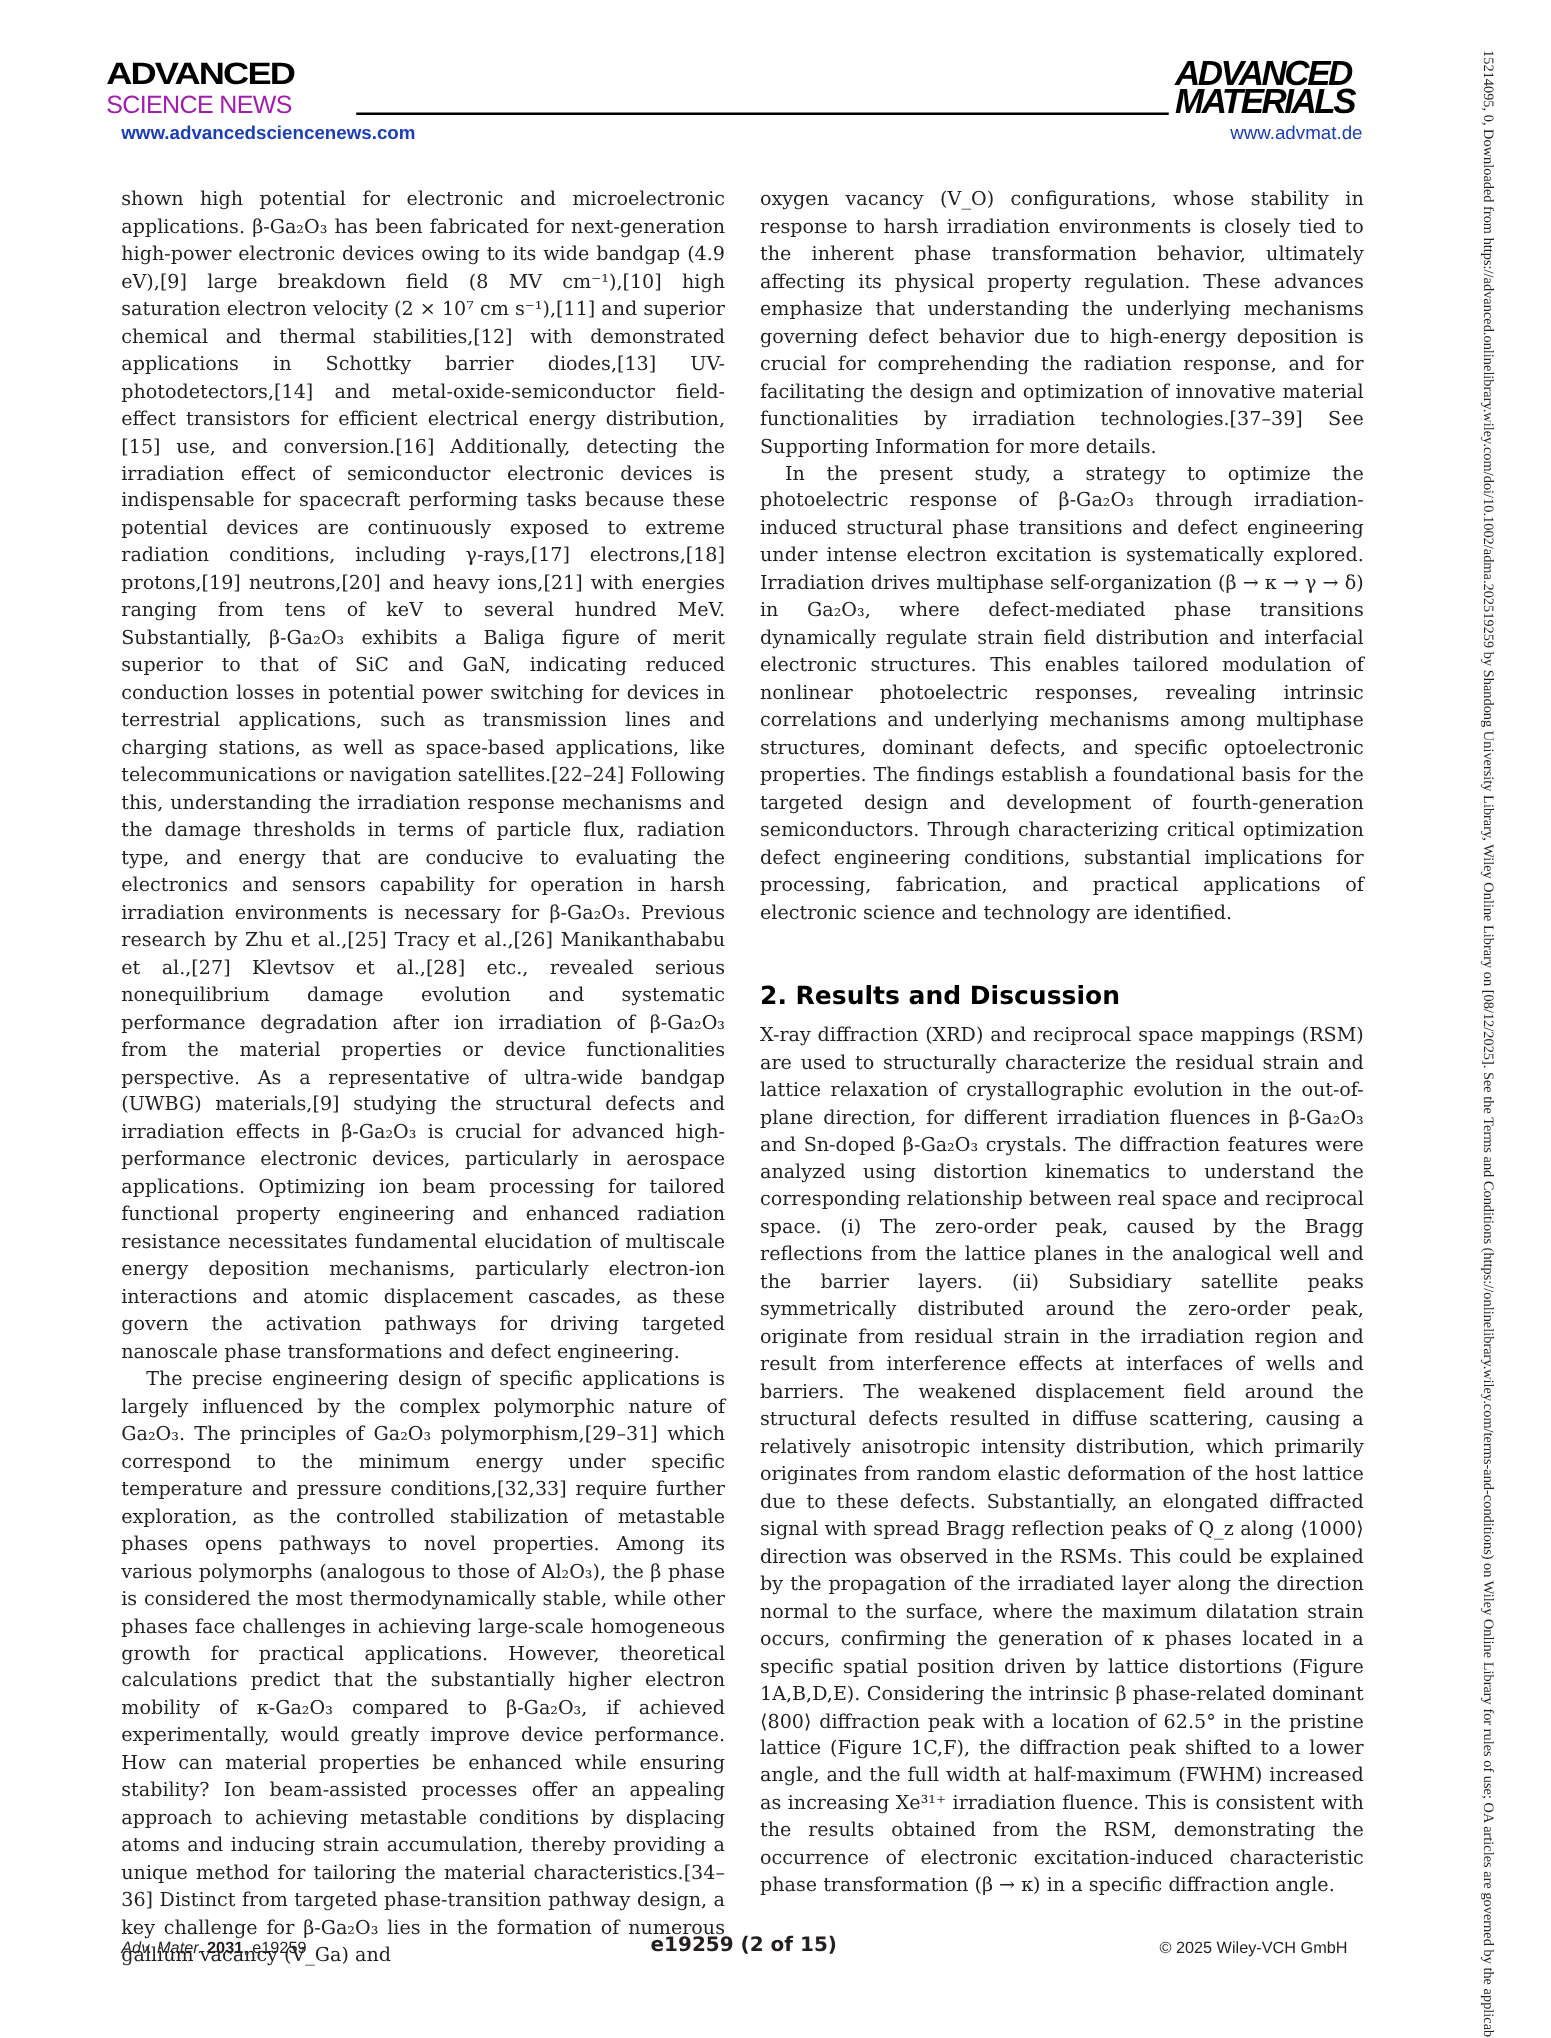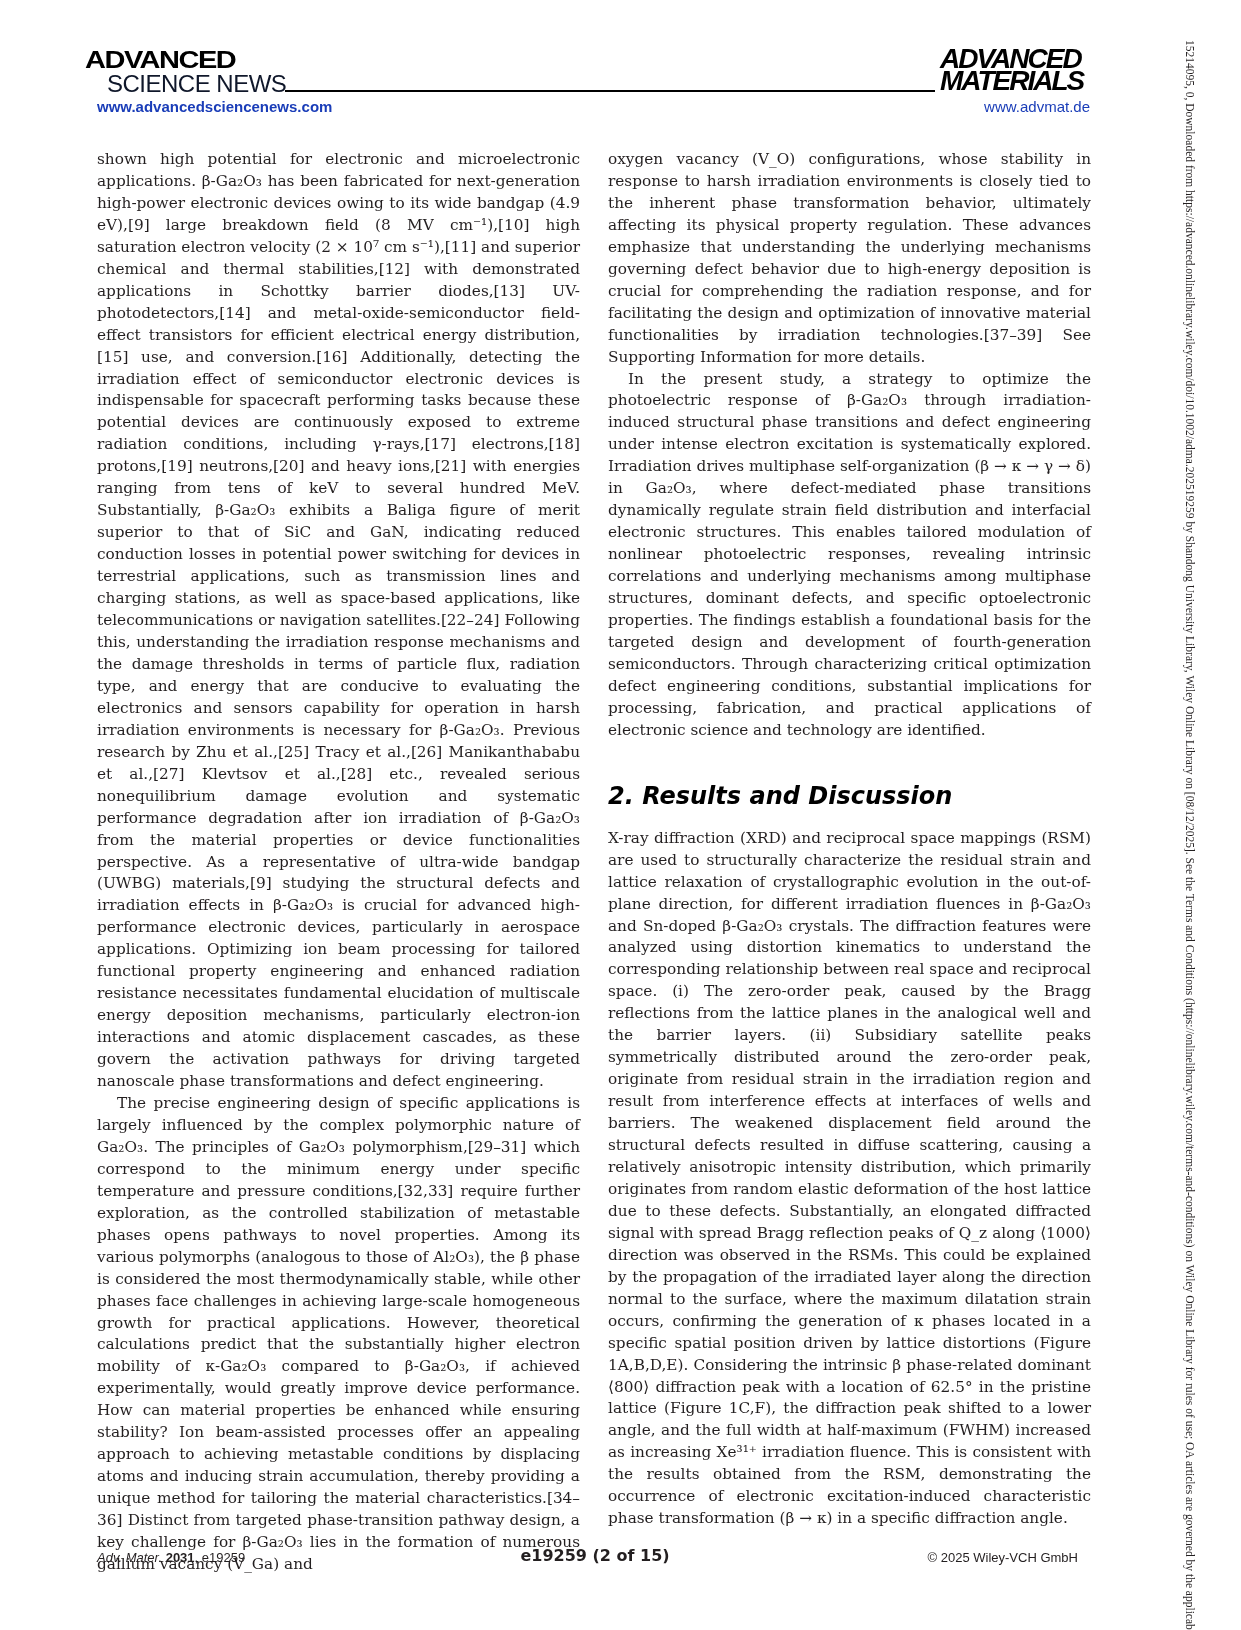--- a/index.html
+++ b/index.html
@@ -1,29 +1,29 @@
 <!DOCTYPE html>
 <html><head>
 <meta charset="utf-8">
 <style>
   html, body { margin:0; padding:0; background:#ffffff; }
   body { width:1241px; height:1630px; position:relative; overflow:hidden; font-family:"DejaVu Serif", serif; color:#231f20; }
   .hdr-left { position:absolute; left:85px; top:48px; }
   .asn-logo-1 { font-family:"Liberation Sans", sans-serif; font-weight:bold; font-size:29px; letter-spacing:-1.5px; line-height:28px; transform:scaleY(0.85); transform-origin:left top; color:#000; }
-  .asn-logo-2 { font-family:"Liberation Sans", sans-serif; font-size:24px; line-height:20px; margin-top:-2px; color:#0f172a; letter-spacing:-0.5px;margin-left:22px; }
+  .asn-logo-2 { font-family:"Liberation Sans", sans-serif; font-size:20px; line-height:20px; margin-top:-2px; color:#a21caf; letter-spacing:-0.5px; }
   .hdr-rule { position:absolute; left:285px; top:90px; width:650px; height:2px; background:#000; }
   .am-logo { position:absolute; left:940px; top:48px; font-family:"Liberation Sans", sans-serif; font-weight:bold; font-style:italic; font-size:28px; line-height:22px; letter-spacing:-2px; color:#000; text-align:left; width:150px; }
   .url-left { position:absolute; left:97px; top:98px; font-family:"Liberation Sans", sans-serif; font-size:15px; color:#1a3db8; font-weight:bold; }
   .url-right { position:absolute; right:151px; top:98px; font-family:"Liberation Sans", sans-serif; font-size:15px; color:#1a3db8; font-weight:normal; }
   .col { position:absolute; top:149px; width:483px; font-size:15.3px; line-height:21.95px; text-align:justify; hyphens:auto; }
   .col-left { left:97px; }
   .col-right { left:608px; }
   .col p { margin:0; }
   .col p.indent { text-indent:20px; }
-  .section-title { font-family:"DejaVu Sans", sans-serif; font-weight:bold; font-size:24px; margin:44px 0 20px 0; color:#000;font-style:italic; }
+  .section-title { font-family:"DejaVu Sans", sans-serif; font-weight:bold; font-size:20px; margin:44px 0 10px 0; color:#000; }
   .footer-left { position:absolute; left:97px; top:1550px; font-family:"Liberation Sans", sans-serif; font-size:13px; }
   .footer-center { position:absolute; left:0; width:1190px; text-align:center; top:1546px; font-family:"DejaVu Sans", sans-serif; font-weight:bold; font-size:16px; }
   .footer-right { position:absolute; right:163px; top:1550px; font-family:"Liberation Sans", sans-serif; font-size:13px; }
   .side-note { position:absolute; left:1196px; top:40px; width:1560px; transform:rotate(90deg); transform-origin:left top; font-family:"Liberation Serif", serif; font-size:11.5px; white-space:nowrap; color:#231f20; }
 </style>
 </head>
 <body>
 
 <div class="hdr-left">
   <div class="asn-logo-1">ADVANCED</div>

